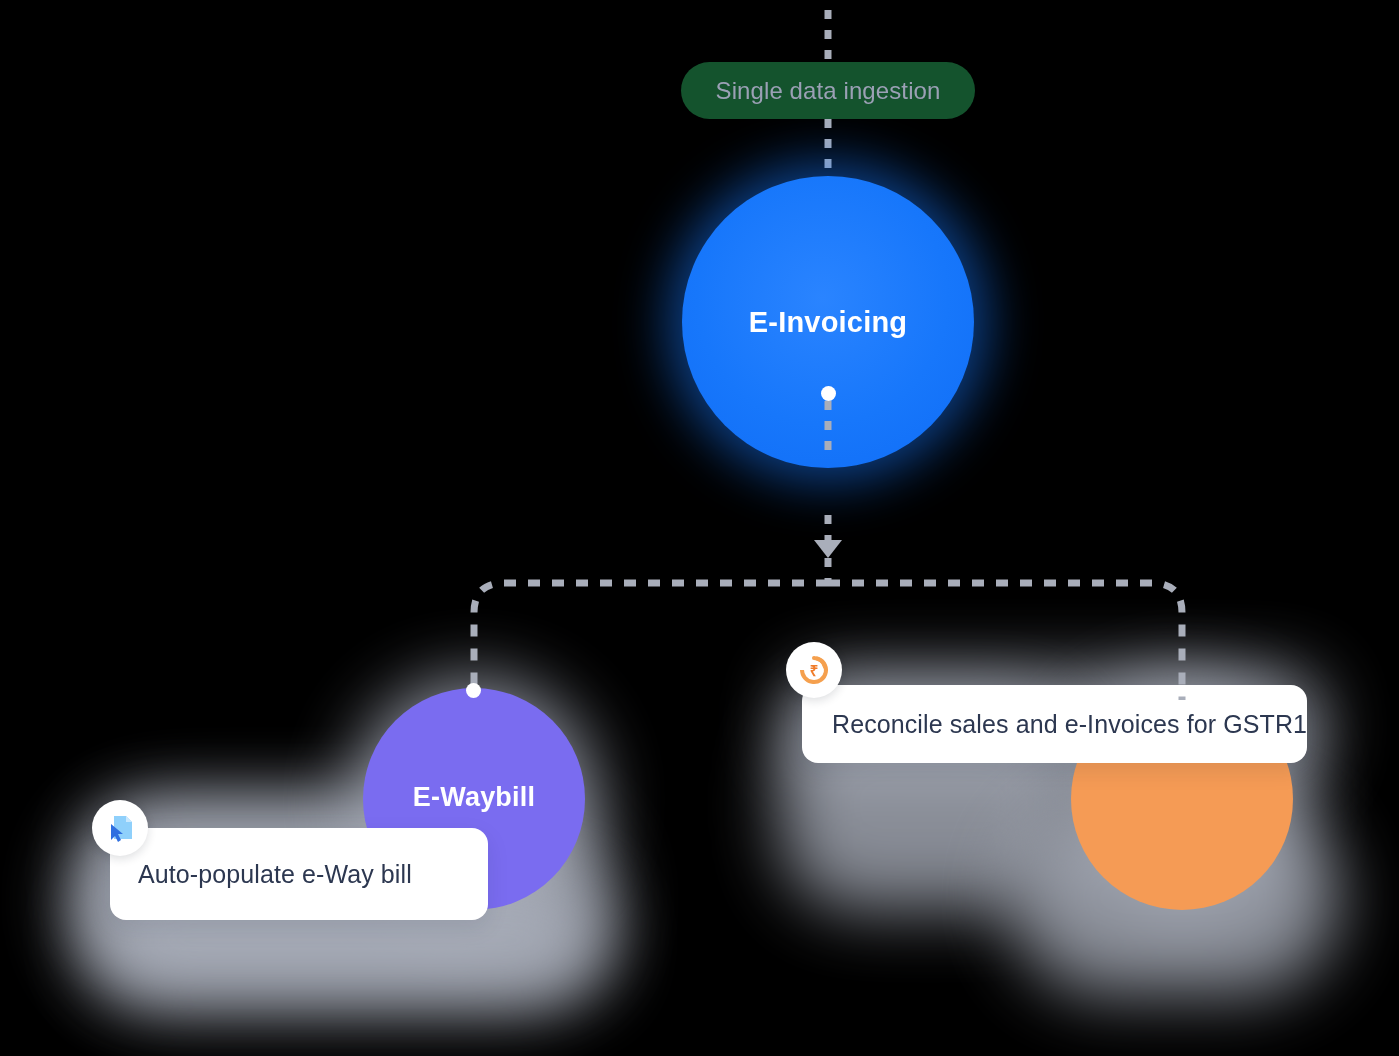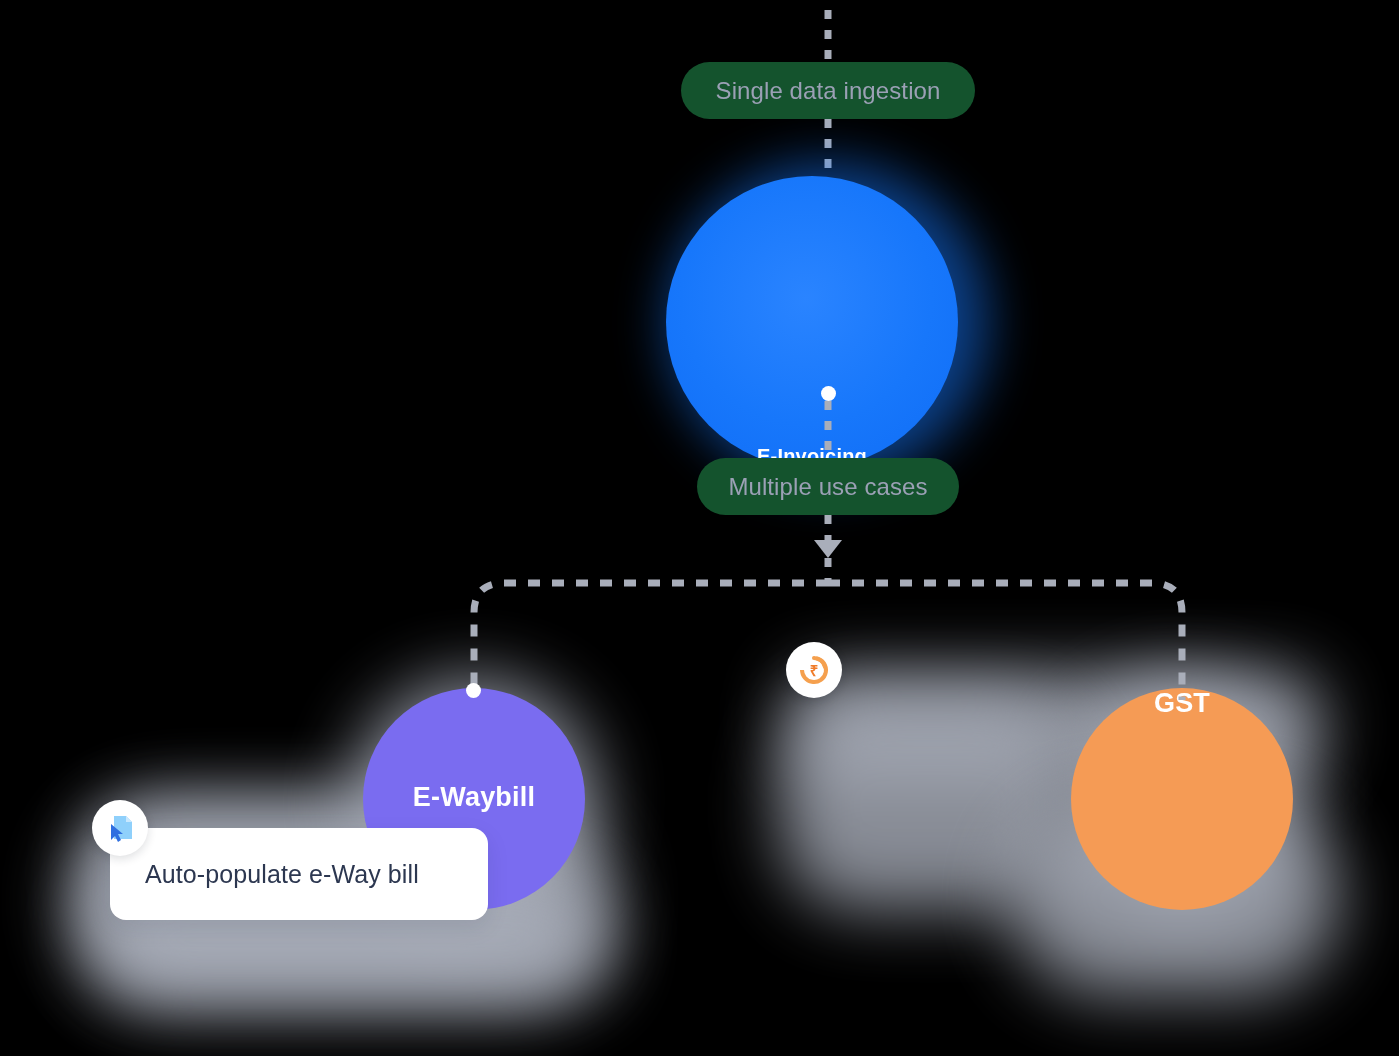--- a/index.html
+++ b/index.html
@@ -71,31 +71,31 @@
     top: 10px;
     width: 320px;
     height: 320px;
     border-radius: 50%;
     background: #1777FB;
     filter: blur(26px);
     opacity: 0.55;
   }
   #node-einvoicing {
     position: absolute;
-    left: 8px;
+    left: 24px;
     top: 24px;
     width: 292px;
     height: 292px;
     border-radius: 50%;
     background: radial-gradient(circle at 48% 42%, #2a84ff 0%, #1777FB 55%, #0f6cf6 100%);
     display: flex;
-    align-items: flex-end;
+    align-items: center;
     justify-content: center;
     color: #FFFFFF;
-    font-size: 20px;
+    font-size: 29px;
     font-weight: bold;
     letter-spacing: 0.2px;
   }
 
   
   .anchor-dot {
     position: absolute;
     width: 15px;
     height: 15px;
     border-radius: 50%;
@@ -159,21 +159,21 @@
     letter-spacing: 0.1px;
     white-space: nowrap;
     box-shadow: 0 8px 22px rgba(20,25,45,0.10);
     z-index: 4;
   }
   #card-eway {
     left: 110px;
     top: 828px;
     width: 378px;
     height: 92px;
-    padding-left: 35px;
+    padding-left: 28px;
     box-sizing: border-box;
   }
   #card-gstr1 {
     left: 802px;
     top: 685px;
     width: 505px;
     height: 78px;
     padding-left: 30px;
     box-sizing: border-box;
   }
@@ -242,39 +242,39 @@
     <path d="M 828 558 L 828 583" stroke="#A9AEBA" stroke-width="7" stroke-dasharray="9 11" fill="none"></path>
 
     <path d="M 828 583 L 504 583 Q 474 583 474 613 L 474 690" stroke="#A9AEBA" stroke-width="7" stroke-dasharray="12 12" fill="none" stroke-linecap="butt"></path>
 
     <path d="M 828 583 L 1152 583 Q 1182 583 1182 613 L 1182 700" stroke="#A9AEBA" stroke-width="7" stroke-dasharray="12 12" fill="none" stroke-linecap="butt"></path>
   </svg>
 
   <div id="pill-ingestion" class="pill">
     <span>Single data ingestion</span>
   </div>
-  <div id="pill-usecases" class="pill">
-    <span>Multiple use cases</span>
-  </div>
 
   <div id="dot-einvoicing" class="anchor-dot"></div>
   <div id="dot-ewaybill" class="anchor-dot"></div>
 
   <div id="node-ewaybill" class="node-circle">
     <span class="node-label">E-Waybill</span>
   </div>
 
   <div id="node-gst" class="node-circle">
     <span class="node-label">GST</span>
   </div>
 
   <div id="card-eway" class="card">
     <span>Auto-populate e-Way bill</span>
   </div>
 
+  <div id="card-gstr1" class="card">
+    <span>Reconcile sales and e-Invoices for GSTR1</span>
+  </div>
 
   <div id="badge-doc" class="icon-badge">
     <svg width="34" height="34" viewBox="0 0 34 34">
       <path d="M11 5 H23 L29 11 V28 H11 Z" fill="#8FD0FB"></path>
       <path d="M23 5 L29 11 H23 Z" fill="#C9E8FE"></path>
       <path d="M8 13 L8 29 L12 25 L15 31 L18 29 L15 23 L20 23 Z" fill="#2F6FE0"></path>
     </svg>
   </div>
 
   <div id="badge-rupee" class="icon-badge">

